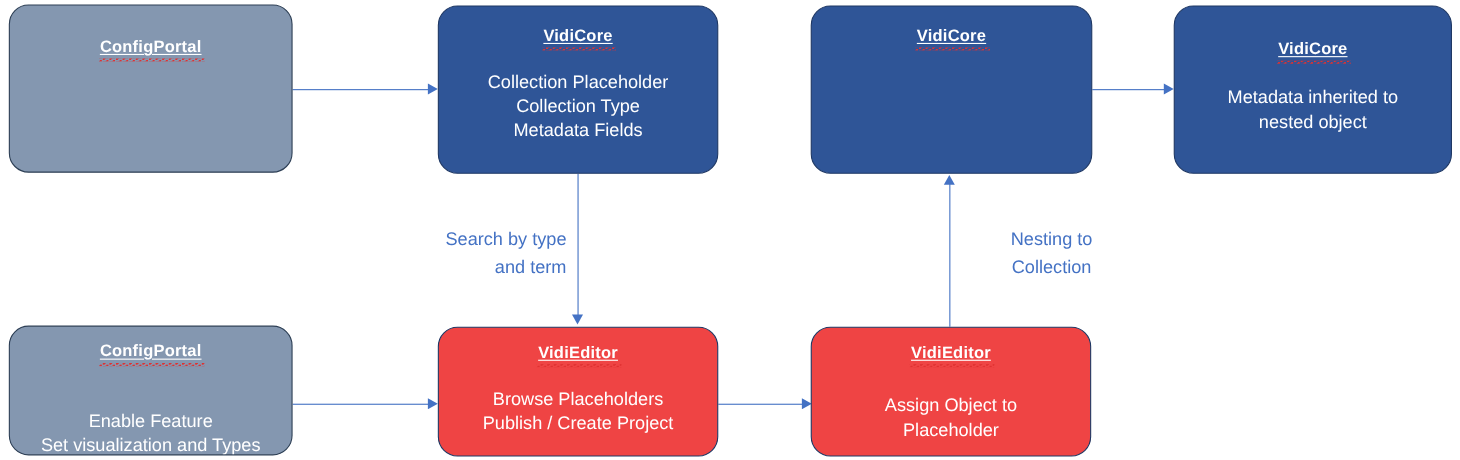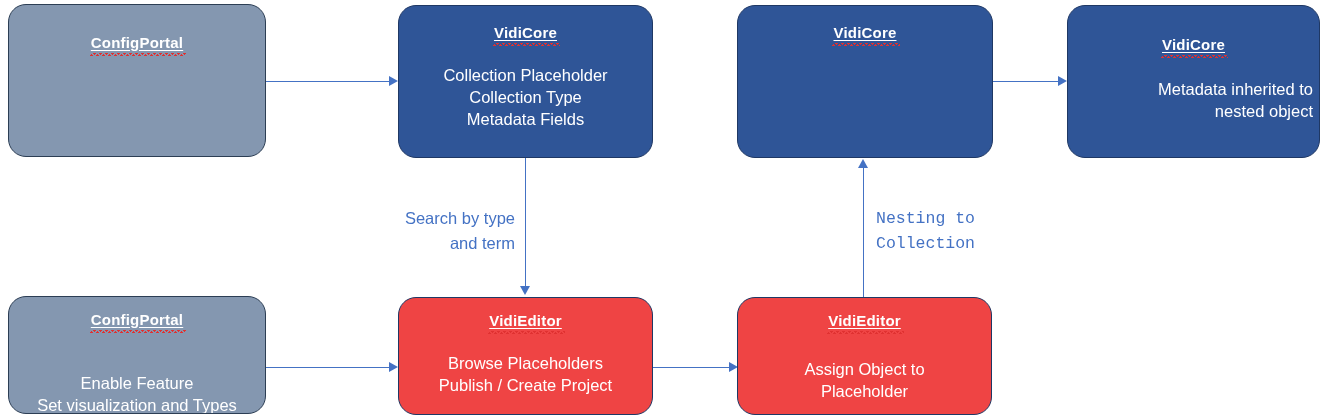--- a/index.html
+++ b/index.html
@@ -106,21 +106,21 @@
     border-bottom: 9px solid #4472C4;
   }
   .edge-label {
     position: absolute;
     color: #4472C4;
     font-size: 16.5px;
     line-height: 25px;
     white-space: pre-line;
   }
   .lbl-right { text-align: right; }
-  .lbl-left  { text-align: left; font-family: Liberation Mono, monospace; }
+  .lbl-left  { text-align: center; }
 </style>
 </head>
 <body>
 
 <div id="canvas">
 
   <div class="conn hline" style="left:266px; top:81px; width:124px;"></div>
   <div class="arrow-r" style="left:389px; top:76px;"></div>
 
   <div class="conn hline" style="left:993px; top:81px; width:66px;"></div>
@@ -162,21 +162,21 @@
   <div class="node navy" style="left:737px; top:5px; width:256px; height:153px; padding-top:18px;">
     <div class="title-wrap">
       <span class="node-title">VidiCore</span>
     </div>
   </div>
 
   <div class="node navy" style="left:1067px; top:5px; width:253px; height:153px; padding-top:30px;">
     <div class="title-wrap">
       <span class="node-title">VidiCore</span>
     </div>
-    <div class="node-body" style="margin-top:24px;text-align:right;">Metadata inherited to
+    <div class="node-body" style="margin-top:24px;">Metadata inherited to
 nested object</div>
   </div>
 
   <div class="node gray" style="left:8px; top:296px; width:258px; height:118px; padding-top:14px;">
     <div class="title-wrap">
       <span class="node-title">ConfigPortal</span>
     </div>
     <div class="node-body" style="margin-top:22px;">Enable Feature
 Set visualization and Types</div>
   </div>

